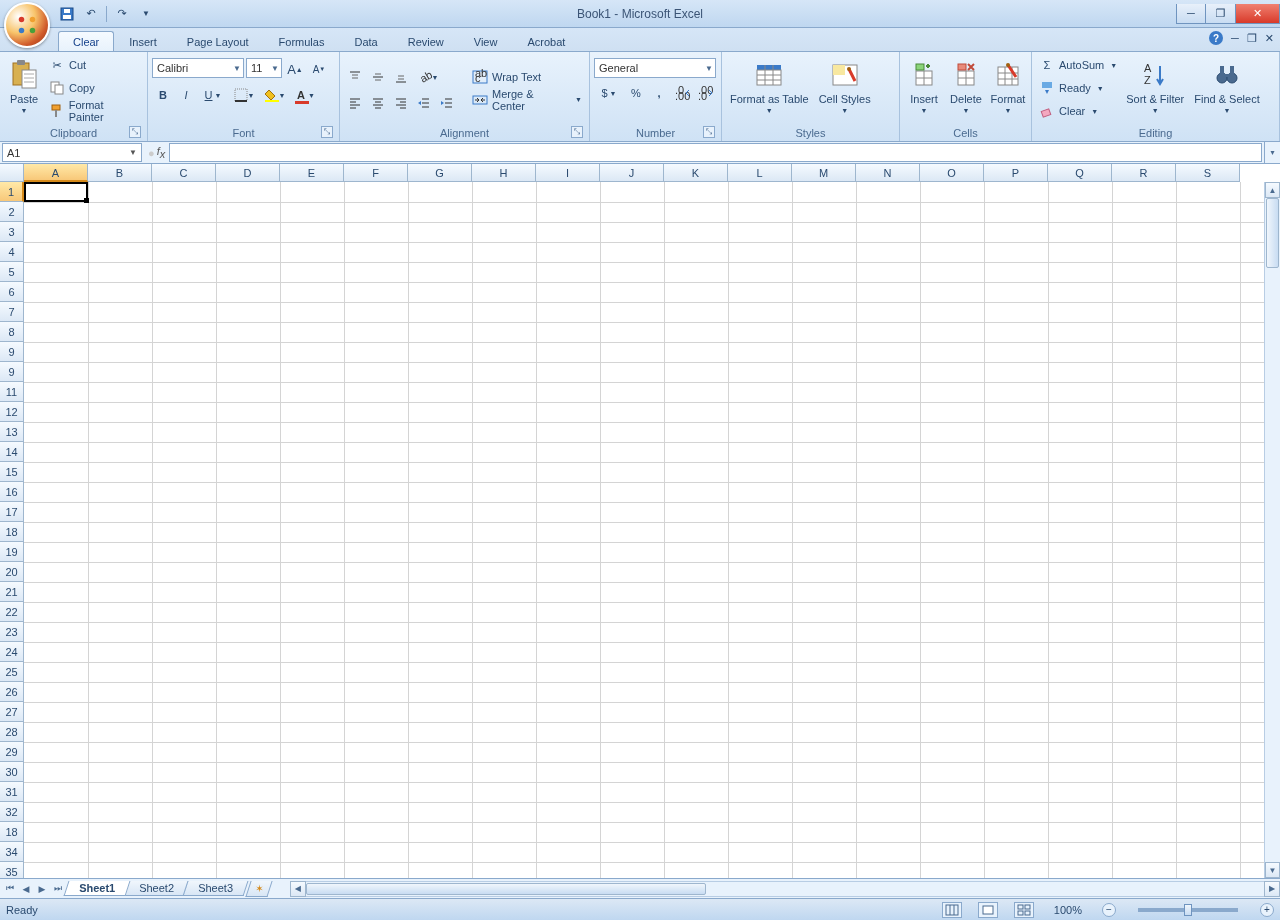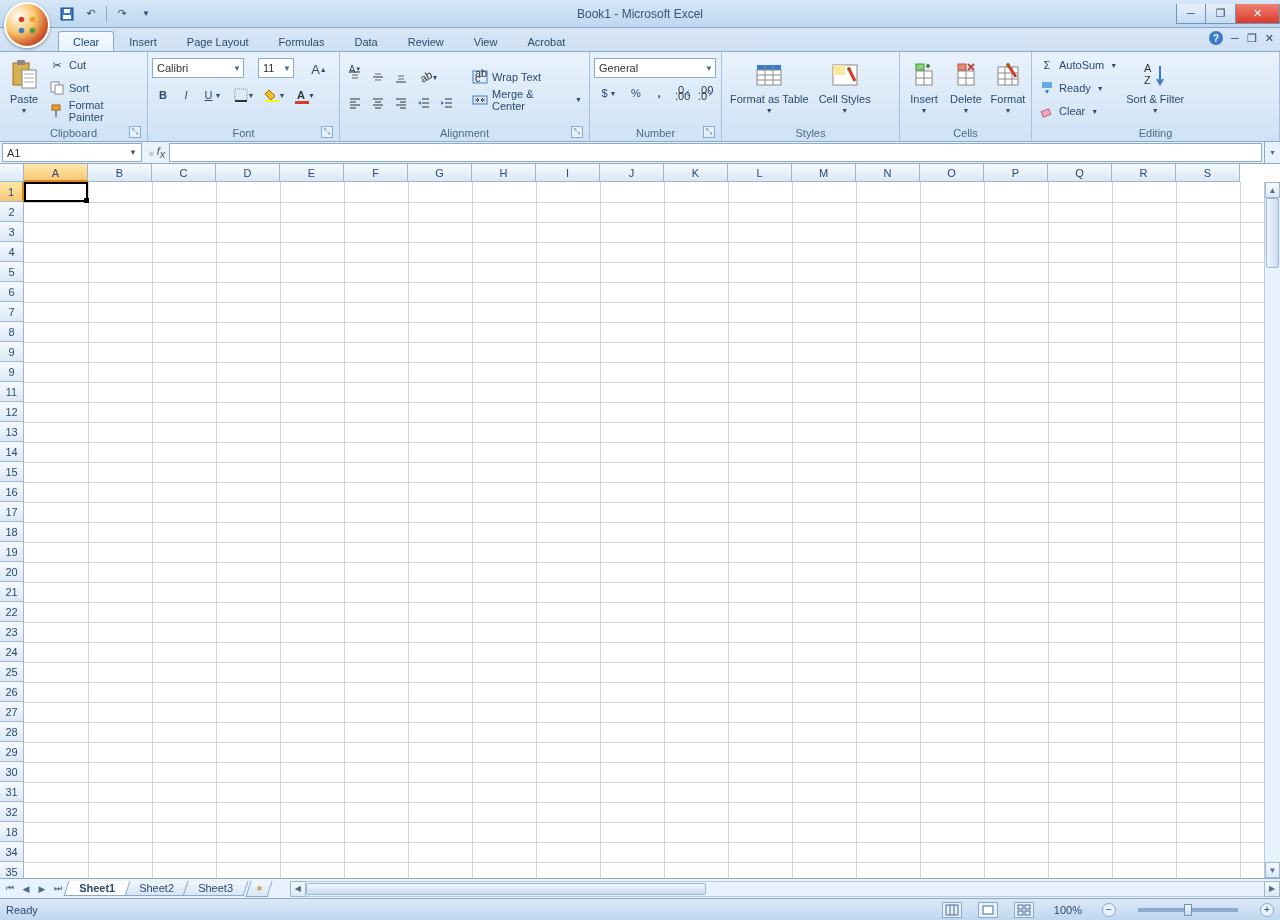--- a/index.html
+++ b/index.html
@@ -160,42 +160,42 @@
             <span class="ico">✂</span>
             <span>Cut</span>
           </div>
         <div class="smbtn">
             <span class="ico">
               <svg width="14" height="14" viewBox="0 0 14 14">
                 <rect x="1" y="1" width="8" height="10" fill="#fff" stroke="#888"></rect>
                 <rect x="5" y="4" width="8" height="9" fill="#fff" stroke="#888"></rect>
               </svg>
             </span>
-            <span>Sort</span>
+            <span>Copy</span>
           </div>
         <div class="smbtn">
             <span class="ico">
               <svg width="14" height="14" viewBox="0 0 14 14">
                 <rect x="2" y="1" width="8" height="5" fill="#f0a030" stroke="#a06010"></rect>
                 <rect x="5" y="6" width="2" height="7" fill="#888"></rect>
               </svg>
             </span>
             <span>Format Painter</span>
           </div>
       </div>
     </div>
     <div class="rgroup-label">
         <span>Clipboard</span>
         <span class="launcher">⤡</span>
       </div>
   </div>
 
   <div class="rgroup" style="width:192px">
     <div class="rgroup-body" style="flex-direction:column;gap:4px;padding-top:4px">
-      <div style="display:flex;gap:14px">
+      <div style="display:flex;gap:2px">
         <div class="combo" style="width:92px">
             <span>Calibri</span>
             <span class="dd">▼</span>
           </div>
         <div class="combo" style="width:36px">
             <span>11</span>
             <span class="dd">▼</span>
           </div>
         <div class="tinybtn" style="font-size:13px">A<sup style="font-size:7px">▲</sup></div>
         <div class="tinybtn" style="font-size:10px">A<sup style="font-size:6px">▼</sup></div>
@@ -490,20 +490,33 @@
       </div>
       <div class="bigbtn" style="min-width:42px">
           <div class="ico">
             <svg width="26" height="26">
               <text x="2" y="10" font-size="10" fill="#333">A</text>
               <text x="2" y="22" font-size="10" fill="#333">Z</text>
               <path d="M18 4 L18 20 M15 17 L18 22 L21 17" stroke="#3a7ac8" fill="none" stroke-width="2"></path>
             </svg>
           </div>
           <span>Sort &amp; Filter</span>
+          <span style="font-size:7px">▼</span>
+        </div>
+      <div class="bigbtn" style="min-width:42px">
+          <div class="ico">
+            <svg width="26" height="26">
+              <circle cx="8" cy="16" r="5" fill="#4a6a8f" stroke="#2a4a6f"></circle>
+              <circle cx="18" cy="16" r="5" fill="#4a6a8f" stroke="#2a4a6f"></circle>
+              <rect x="6" y="4" width="4" height="8" fill="#4a6a8f"></rect>
+              <rect x="16" y="4" width="4" height="8" fill="#4a6a8f"></rect>
+              <rect x="10" y="12" width="6" height="3" fill="#4a6a8f"></rect>
+            </svg>
+          </div>
+          <span>Find &amp; Select</span>
           <span style="font-size:7px">▼</span>
         </div>
     </div>
     <div class="rgroup-label">
         <span>Editing</span>
       </div>
   </div>
 </div>
 
 <div class="formulabar">

